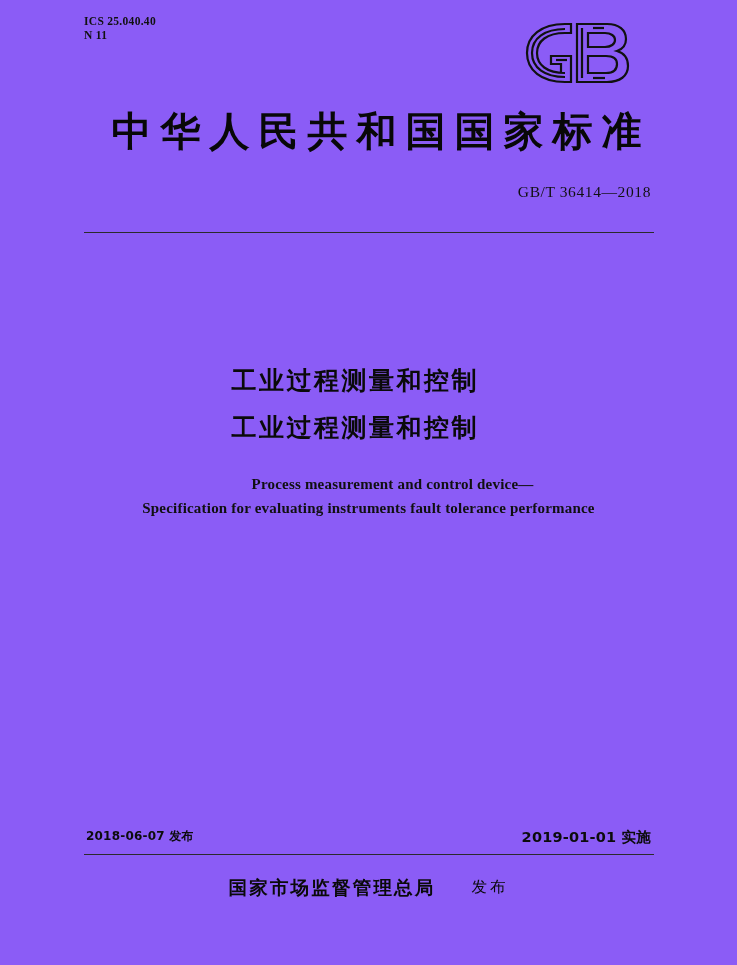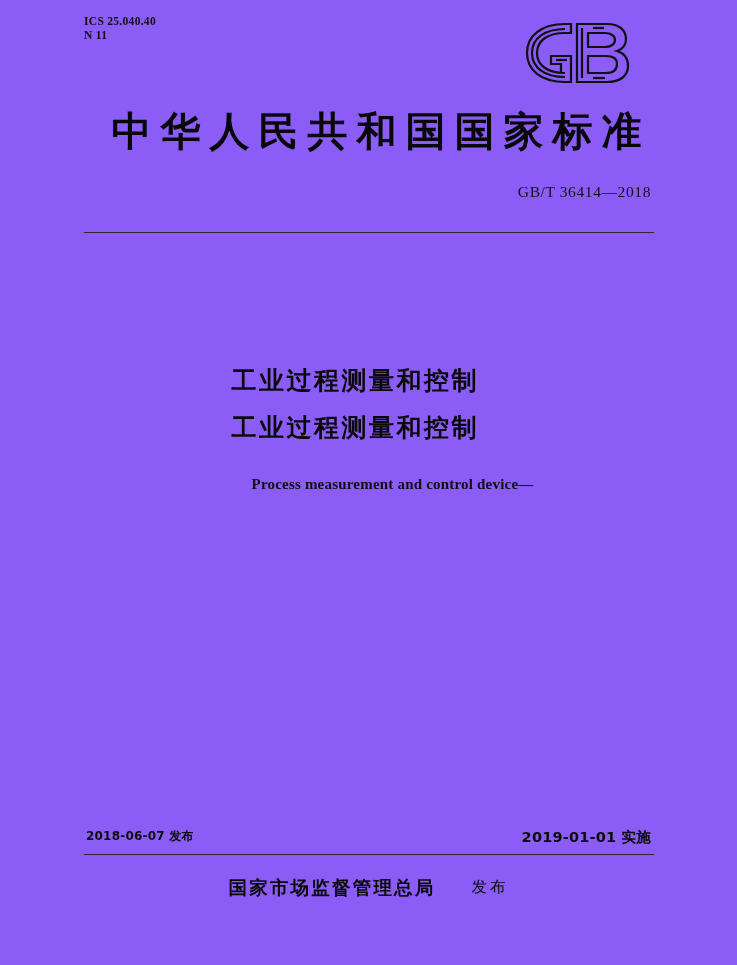--- a/index.html
+++ b/index.html
@@ -201,20 +201,21 @@
   <div class="national-title">中华人民共和国国家标准</div>
 
   <div class="std-number">GB/T 36414—2018</div>
 
   <div class="rule rule-top"></div>
 
   <div class="title-cn title-cn-1">工业过程测量和控制</div>
   <div class="title-cn title-cn-2">工业过程测量和控制</div>
 
   <div class="title-en title-en-1">Process measurement and control device—</div>
+  <div class="title-en title-en-2">Specification for evaluating instruments fault tolerance performance</div>
 
   <div class="rule rule-bottom"></div>
 
   <div class="date-left">2018-06-07 发布</div>
   <div class="date-right">2019-01-01 实施</div>
 
   <div class="issuer">
     <div class="issuer-names">
       <div class="ln1">国家市场监督管理总局</div>
     </div>

